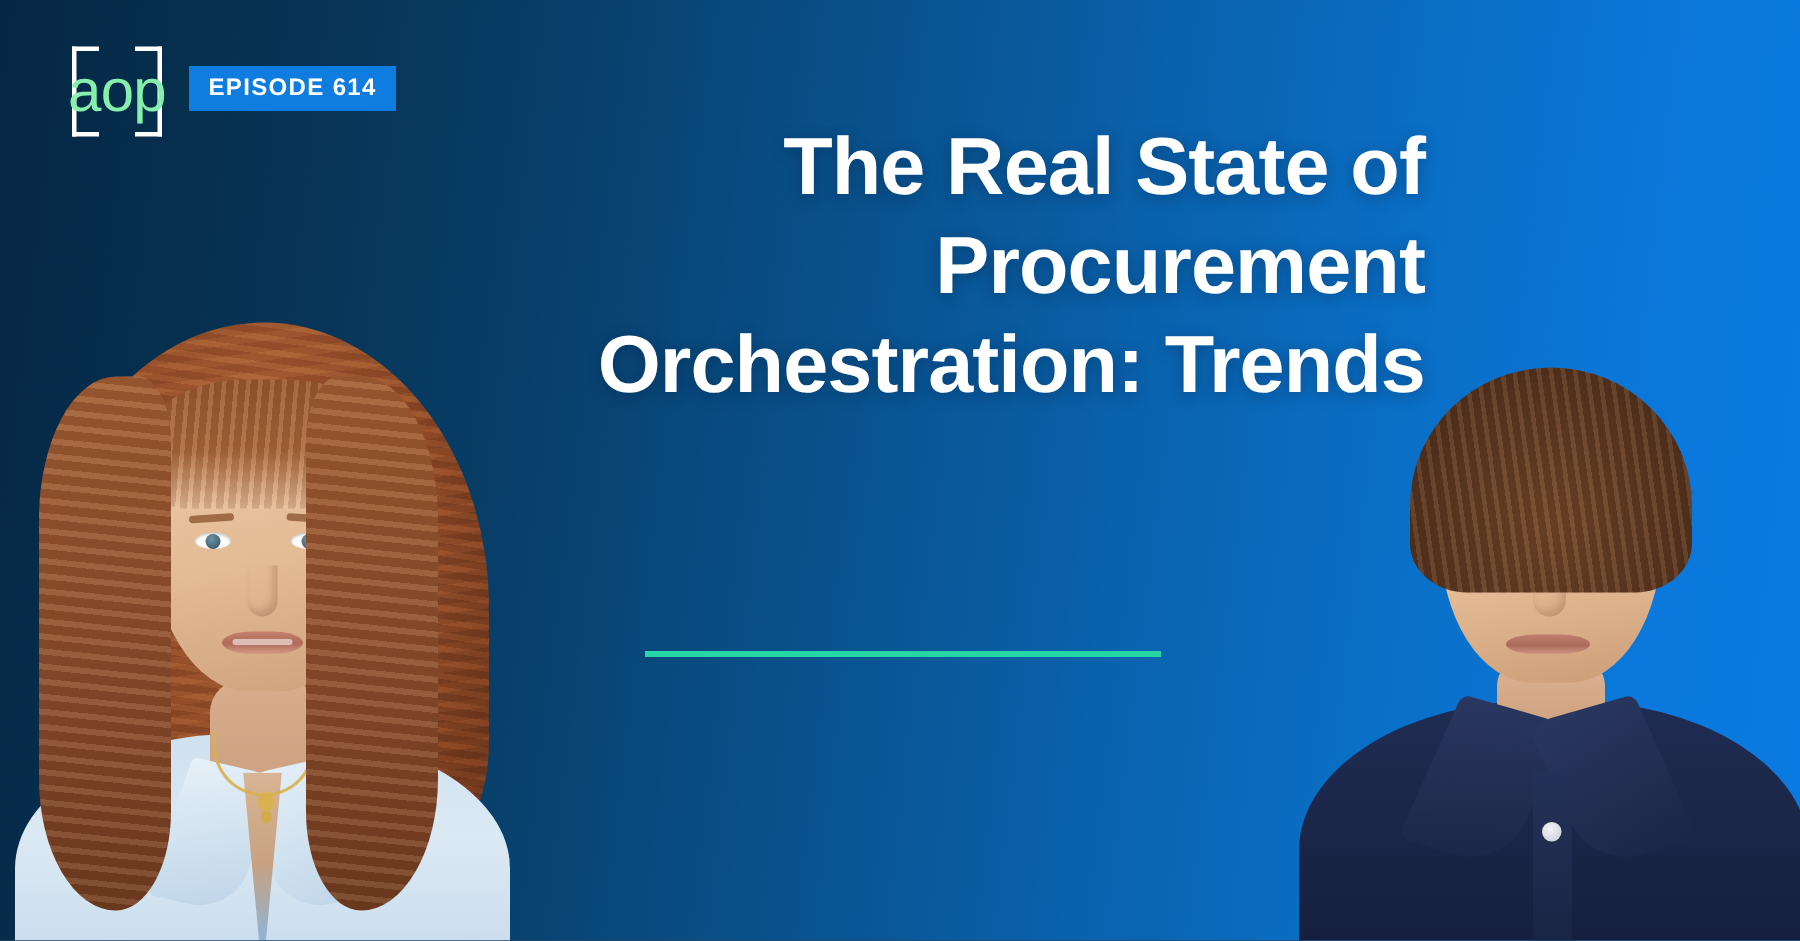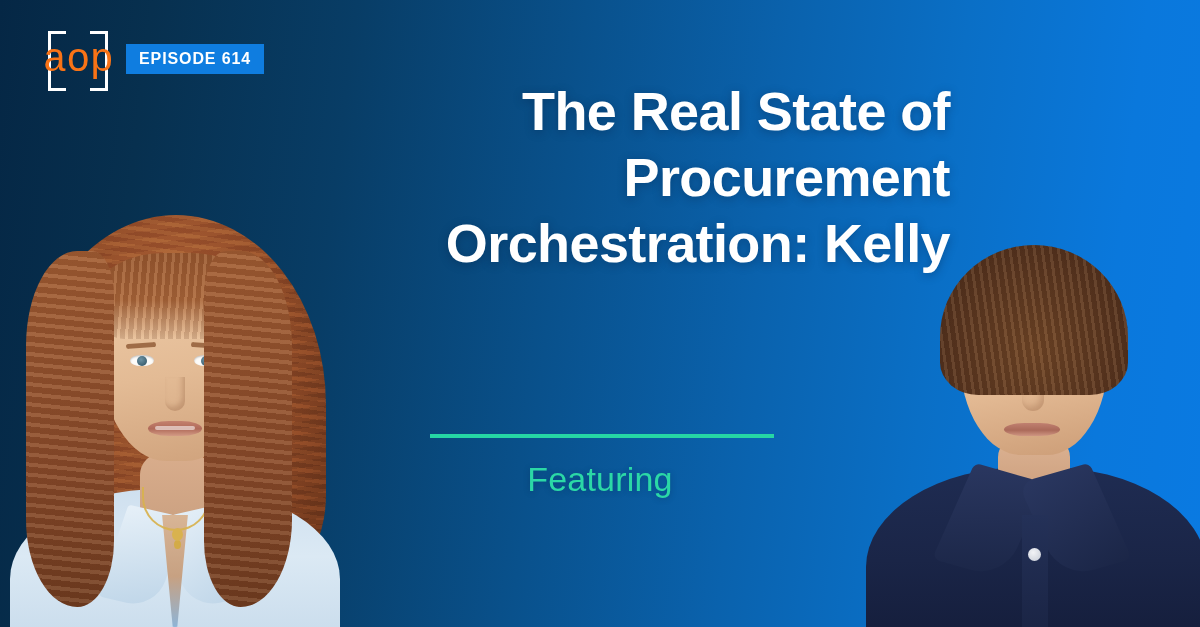--- a/index.html
+++ b/index.html
@@ -330,25 +330,25 @@
   .lf-br-h { right: 0; bottom: 0; width: 18px; height: 3px; }
   .lf-l-v  { left: 0; top: 0; width: 3px; height: 60px; }
   .lf-r-v  { right: 0; top: 0; width: 3px; height: 60px; }
 
   .logo-word {
     position: absolute;
     left: -10px; top: 50%;
     transform: translateY(-50%);
     width: 80px;
     text-align: center;
-    font-family: Liberation Mono, monospace;
+    font-family: Liberation Sans, sans-serif;
     font-size: 40px;
     line-height: 40px;
     font-weight: 400;
-    color: #f97316;
+    color: #86efac;
     letter-spacing: -0.5px;
   }
 
   
   .episode-badge {
     position: absolute;
     left: 126px; top: 44px;
     height: 30px;
     padding: 0 13px;
     display: flex;
@@ -467,22 +467,21 @@
       <span class="lf-r-v"></span>
     </div>
     <div class="logo-word">aop</div>
   </div>
 
   <div class="episode-badge">EPISODE 614</div>
 
   <div class="title">
     <div>The Real State of</div>
     <div>Procurement</div>
-    <div>Orchestration: Kelly</div>
+    <div>Orchestration: Trends</div>
   </div>
 
   <div class="divider"></div>
 
   <div class="featuring">
-    <div>Featuring</div>
   </div>
 
 </div>
 
 </body></html>

